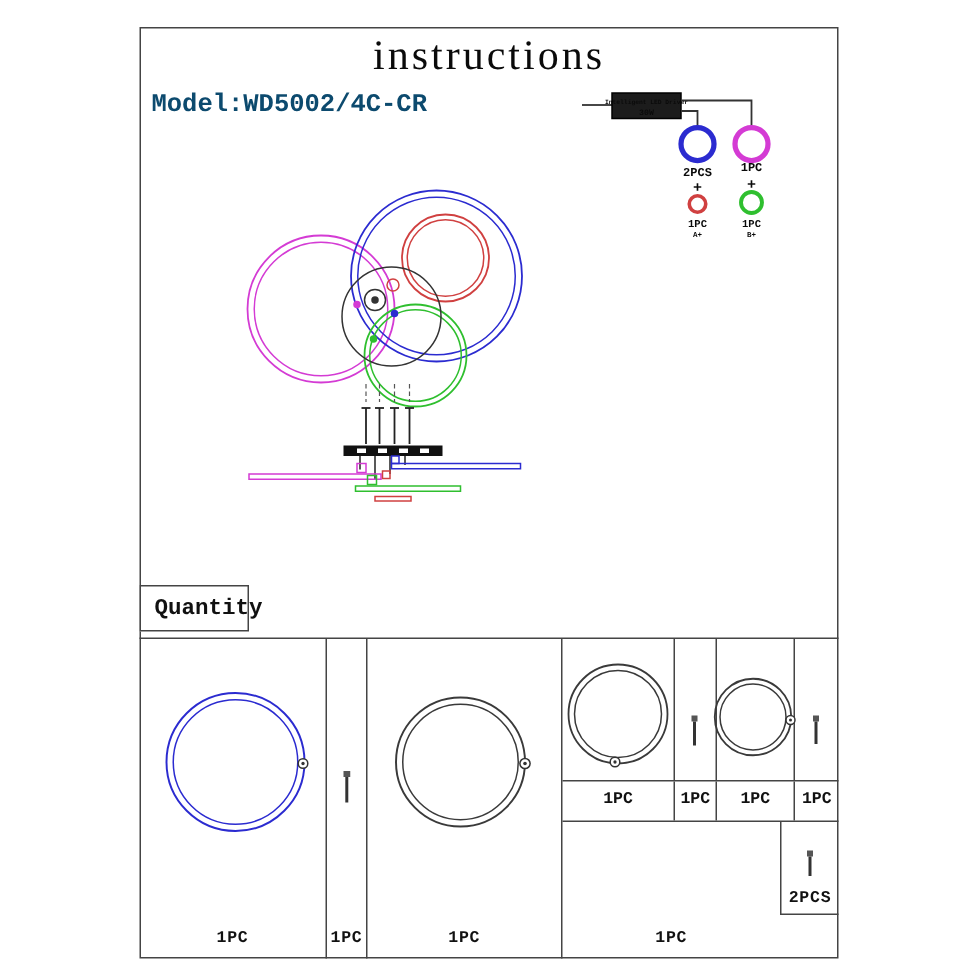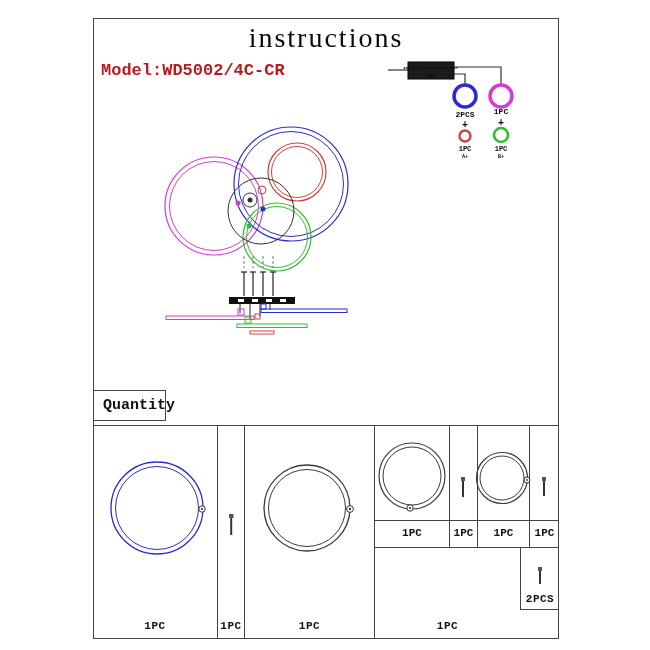--- a/index.html
+++ b/index.html
@@ -10,21 +10,21 @@
   .page-border{
     position:absolute;left:93px;top:18px;width:466px;height:621px;
     border:1px solid #444;box-sizing:border-box;background:#fff;
   }
   .title{
     position:absolute;left:93px;top:22px;width:466px;text-align:center;
     font-family:Liberation Serif, serif;font-size:28px;letter-spacing:2px;color:#0a0a0a;
   }
   .model{
     position:absolute;left:101px;top:61px;
-    font-family:"Liberation Mono",monospace;font-weight:bold;font-size:17px;color:#b91c1c;
+    font-family:"Liberation Mono",monospace;font-weight:bold;font-size:17px;color:#0c4a6e;
   }
   .quantity-box{
     position:absolute;left:93px;top:390px;width:73px;height:31px;
     border:1px solid #444;box-sizing:border-box;background:#fff;
     font-weight:bold;font-size:15px;line-height:29px;padding-left:9px;
   }
   
   .qtable{
     position:absolute;left:93px;top:425px;width:466px;height:214px;
     border-top:1px solid #444;box-sizing:border-box;display:flex;z-index:1;

